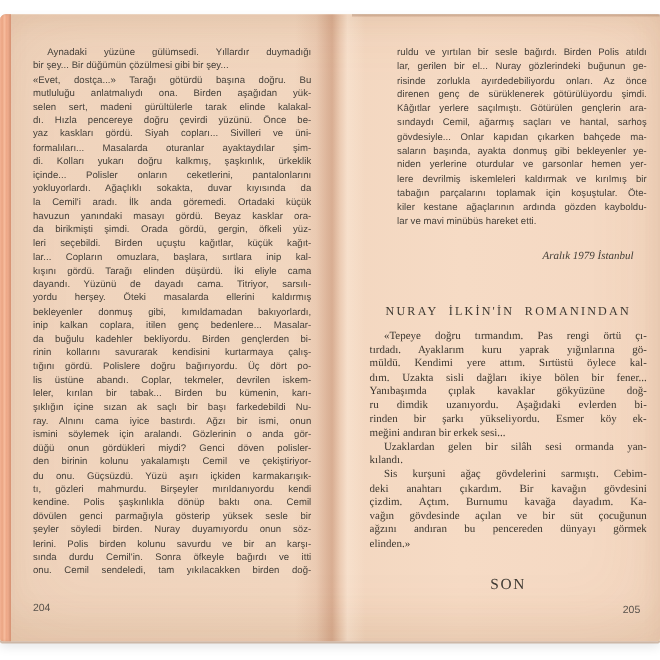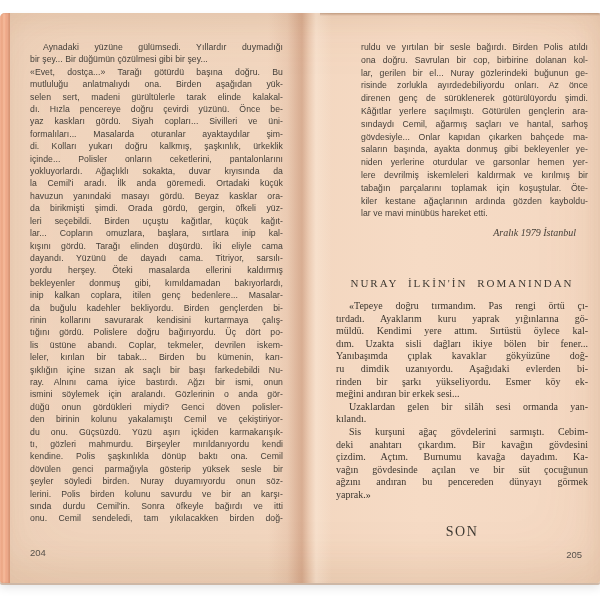--- a/index.html
+++ b/index.html
@@ -117,21 +117,20 @@
     <div class="line">dövülen genci parmağıyla gösterip yüksek sesle bir</div>
     <div class="line">şeyler söyledi birden. Nuray duyamıyordu onun söz-</div>
     <div class="line">lerini. Polis birden kolunu savurdu ve bir an karşı-</div>
     <div class="line">sında durdu Cemil'in. Sonra öfkeyle bağırdı ve itti</div>
     <div class="line">onu. Cemil sendeledi, tam yıkılacakken birden doğ-</div>
   </div>
 <div class="pagenum pagenum-left">204</div>
 
 <div class="col right-col-sans">
     <div class="line">ruldu ve yırtılan bir sesle bağırdı. Birden Polis atıldı</div>
-    <div class="line">ona doğru. Savrulan bir cop, birbirine dolanan kol-</div>
     <div class="line">lar, gerilen bir el... Nuray gözlerindeki buğunun ge-</div>
     <div class="line">risinde zorlukla ayırdedebiliyordu  onları. Az önce</div>
     <div class="line">direnen genç de sürüklenerek götürülüyordu şimdi.</div>
     <div class="line">Kâğıtlar yerlere saçılmıştı. Götürülen gençlerin ara-</div>
     <div class="line">sındaydı Cemil, ağarmış saçları ve hantal, sarhoş</div>
     <div class="line">gövdesiyle... Onlar kapıdan çıkarken bahçede ma-</div>
     <div class="line">saların başında, ayakta donmuş gibi bekleyenler ye-</div>
     <div class="line">niden yerlerine oturdular ve garsonlar hemen yer-</div>
     <div class="line">lere devrilmiş iskemleleri kaldırmak ve kırılmış bir</div>
     <div class="line">tabağın parçalarını toplamak için koşuştular. Öte-</div>
@@ -149,16 +148,16 @@
     <div class="line">ru dimdik uzanıyordu. Aşağıdaki evlerden bi-</div>
     <div class="line">rinden bir şarkı yükseliyordu. Esmer köy ek-</div>
     <div class="line para-end">meğini andıran bir erkek sesi...</div>
     <div class="line indent">Uzaklardan gelen bir silâh sesi ormanda yan-</div>
     <div class="line para-end">kılandı.</div>
     <div class="line indent">Sis kurşuni ağaç gövdelerini sarmıştı. Cebim-</div>
     <div class="line">deki anahtarı çıkardım. Bir kavağın gövdesini</div>
     <div class="line">çizdim. Açtım. Burnumu kavağa dayadım. Ka-</div>
     <div class="line">vağın gövdesinde açılan ve bir süt çocuğunun</div>
     <div class="line">ağzını andıran bu pencereden dünyayı görmek</div>
-    <div class="line para-end">yaprak.»</div>
+    <div class="line para-end">elinden.»</div>
   </div>
 <div class="ending">SON</div>
 <div class="pagenum pagenum-right">205</div>
 
 </body></html>

